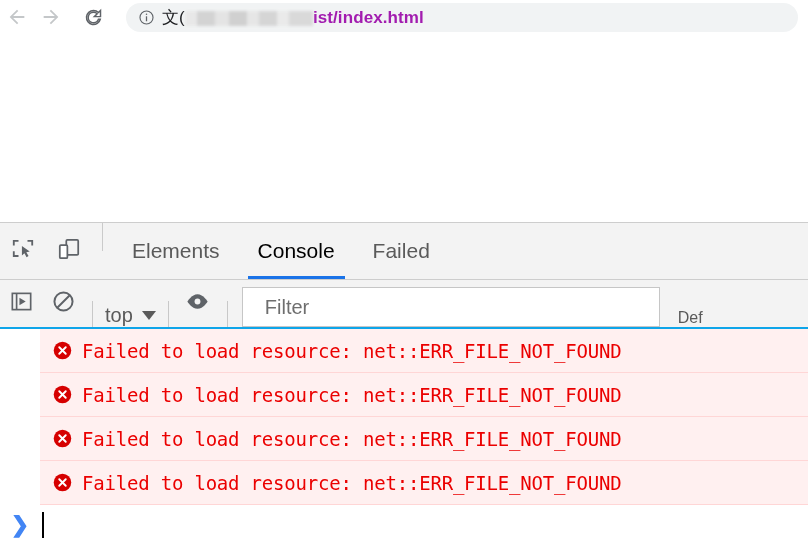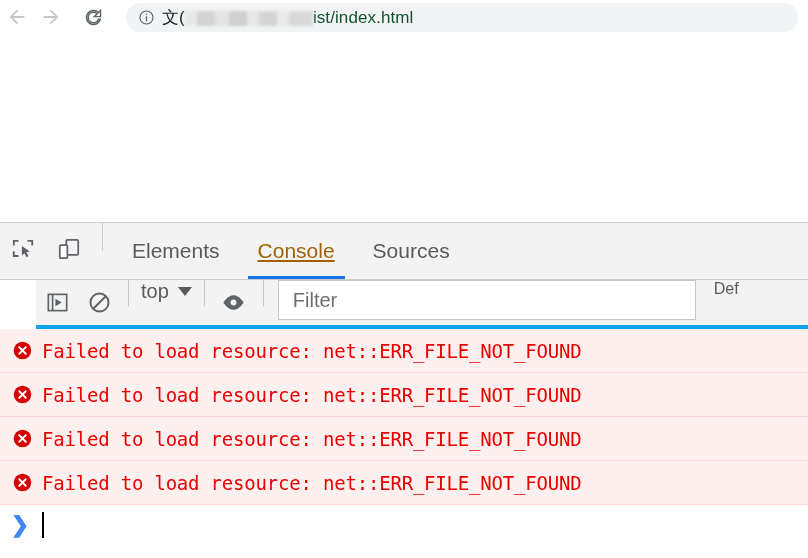--- a/index.html
+++ b/index.html
@@ -83,21 +83,21 @@
         #d2d2d2 12px, #d2d2d2 30px,
         #e4e4e4 30px, #e4e4e4 44px,
         #cfcfcf 44px, #cfcfcf 62px,
         #e6e6e6 62px, #e6e6e6 74px,
         #d4d4d4 74px, #d4d4d4 92px,
         #eaeaea 92px, #eaeaea 104px,
         #d8d8d8 104px, #d8d8d8 128px);
     filter: blur(1.6px);
     opacity: 0.95;
   }
-  .url-post { color: #14532d; }
+  .url-post { color: #a21caf; font-weight: bold; }
 
   .page-viewport {
     position: absolute;
     left: 0; top: 34px;
     width: 808px;
     height: 188px;
     background: #ffffff;
   }
 
   
@@ -143,43 +143,41 @@
     align-items: center;
     padding: 0 19px;
     font-size: 21px;
     color: #5a5a5a;
     white-space: nowrap;
     position: relative;
     flex: 0 0 auto;
     box-sizing: border-box;
   }
   .dt-tab.active {
-    color: #a16207;
-    text-decoration: underline;
+    color: #000000;
   }
   .dt-tab.active::after {
     content: "";
     position: absolute;
     left: 9px;
     right: 9px;
     bottom: 0px;
     height: 3px;
     background: #1a73e8;
   }
 
   
   .dt-consolebar {
     position: relative;
     height: 49px;
     background: #f3f3f3;
-    border-bottom: 4px solid #0ea5e9;
-    display: flex;
-    align-items: flex-start;
-    box-sizing: border-box;
-    margin-left: 36px;
+    border-bottom: 2px solid #0ea5e9;
+    display: flex;
+    align-items: flex-end;
+    box-sizing: border-box;
   }
 
   .cb-icon {
     width: 42px;
     height: 48px;
     display: flex;
     align-items: center;
     justify-content: center;
     flex: 0 0 auto;
   }
@@ -210,21 +208,21 @@
 
   .cb-filter {
     flex: 0 0 auto;
     width: 418px;
     height: 40px;
     background: #ffffff;
     border: 1px solid #c6c6c6;
     box-sizing: border-box;
     display: flex;
     align-items: center;
-    padding-left: 12px;
+    padding-left: 20px;
     margin-left: 6px;
   }
   .cb-filter input {
     border: none;
     outline: none;
     background: transparent;
     font-family: "Liberation Sans", sans-serif;
     font-size: 20px;
     color: #202124;
     width: 100%;
@@ -251,20 +249,21 @@
   }
 
   .msg-row {
     height: 44px;
     background: #fff0f0;
     border-bottom: 1px solid #ffd6d6;
     display: flex;
     align-items: center;
     box-sizing: border-box;
     padding-left: 6px;
+    margin-left: 40px;
   }
 
   .msg-icon {
     width: 32px;
     height: 44px;
     display: flex;
     align-items: center;
     justify-content: center;
     flex: 0 0 auto;
   }
@@ -377,21 +376,21 @@
 
       <div class="dt-sep"></div>
 
       <div class="dt-tab">
         <span>Elements</span>
       </div>
       <div class="dt-tab active">
         <span>Console</span>
       </div>
       <div class="dt-tab">
-        <span>Sources</span>
+        <span>Failed</span>
       </div>
     </div>
 
     <div class="dt-consolebar">
 
       <div class="cb-icon">
         <span>
           <svg width="25" height="25" viewBox="0 0 24 24">
             <rect x="3.2" y="4.2" width="17.6" height="15.6" fill="none" stroke="#5f6368" stroke-width="1.6"></rect>
             <line x1="7.3" y1="4.2" x2="7.3" y2="19.8" stroke="#5f6368" stroke-width="1.6"></line>

